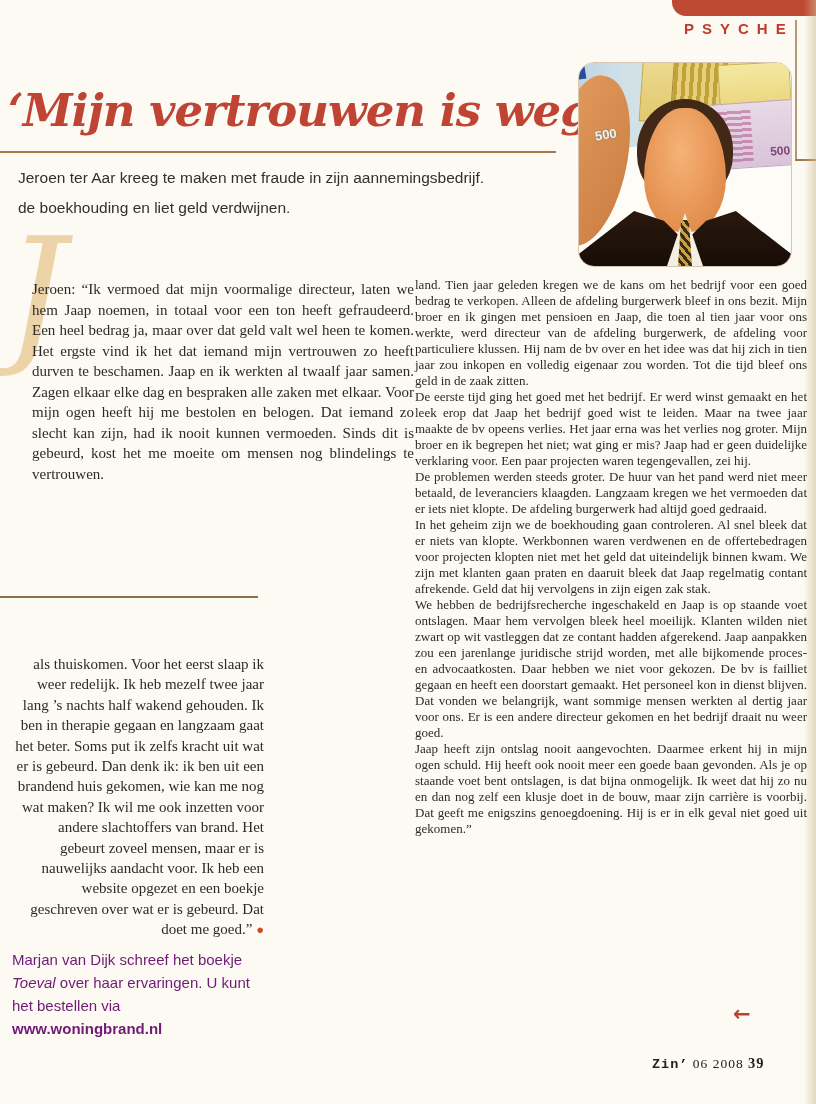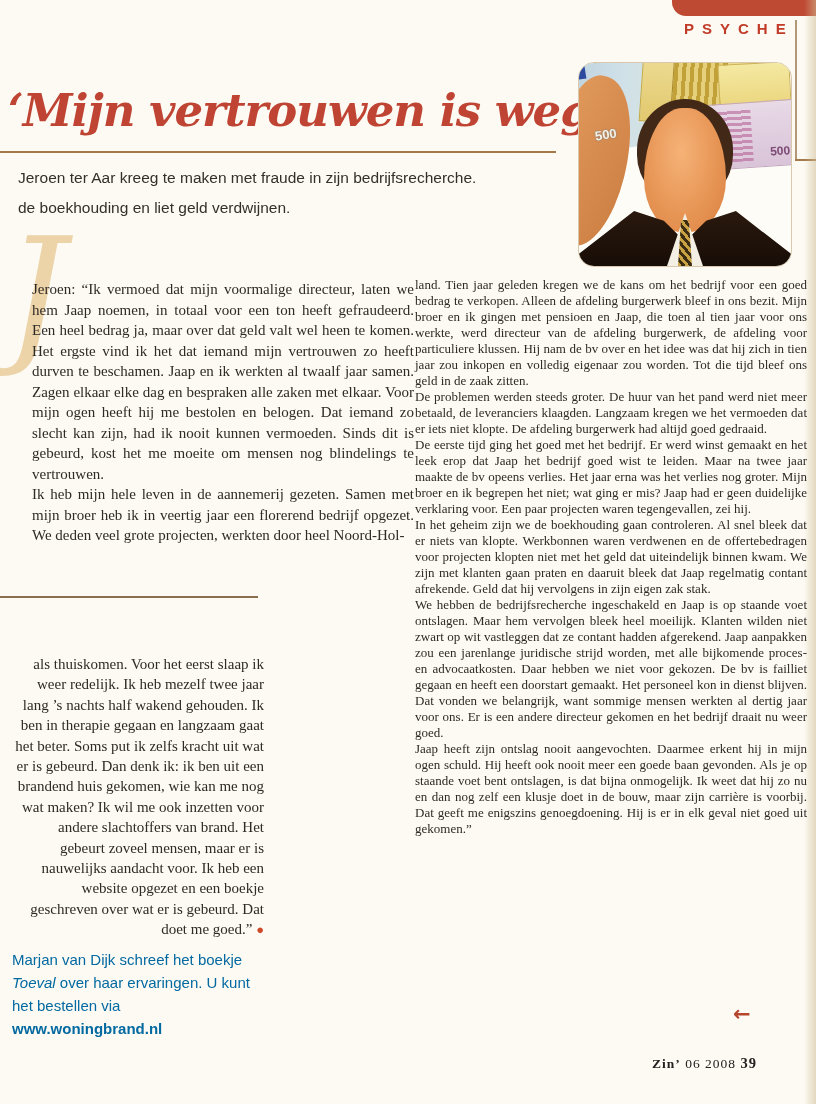--- a/index.html
+++ b/index.html
@@ -23,28 +23,28 @@
   .dropcap{position:absolute;left:6px;top:218px;font-family:"DejaVu Serif",serif;font-style:italic;
         font-size:150px;line-height:1;color:#ecd3a8;z-index:0;}
   
   .col p{margin:0;}
   .col{position:absolute;z-index:1;text-align:justify;}
   .col-left{left:12px;top:279px;width:382px;font-size:15px;line-height:20.5px;margin-left:20px;}
   .rule-left{position:absolute;left:0;top:596px;width:258px;height:2px;background:#8a6f4e;}
   .col-narrow{left:12px;top:654px;width:252px;font-size:15px;line-height:20.4px;text-align:right;}
   .endmark{color:#cc4a2a;font-size:13px;}
   .credit{position:absolute;left:12px;top:948px;width:258px;font-family:"Liberation Sans",sans-serif;
-        font-size:15px;line-height:23px;color:#0369a1;}
+        font-size:15px;line-height:23px;color:#701a75;}
   .credit em{font-style:italic;}
   .credit strong{font-weight:bold;}
   .col-right{left:415px;top:277px;width:392px;font-size:13px;line-height:16px;}
   .back-arrow{position:absolute;left:733px;top:1002px;font-size:21px;font-weight:bold;color:#b5452c;
         font-family:"DejaVu Sans",sans-serif;}
   .footer-line{position:absolute;left:652px;top:1055px;font-size:13.5px;letter-spacing:1px;color:#242220;}
-  .footer-line .mag{font-weight:bold;}
+  .footer-line .mag{font-weight:bold;font-family:Liberation Mono, monospace;}
   .footer-line .pageno{font-weight:bold;font-size:14.5px;}
   
   .photo{position:absolute;left:578px;top:62px;width:212px;height:203px;border-radius:16px;
         overflow:hidden;background:#fdfcf7;border:1px solid #d8c9ae;}
   .photo *{position:absolute;}
   .note-blue{left:-16px;top:-14px;width:132px;height:98px;transform:rotate(-9deg);
         background:linear-gradient(100deg,#b9d0dc 0%,#cfe0e8 45%,#dce7d6 100%);}
   .eu-flag{left:8px;top:10px;width:19px;height:13px;background:#2c4a9e;}
   .note-blue-stars{left:36px;top:2px;color:#d9c05a;font-size:9px;letter-spacing:4px;}
   .note-blue-text{left:84px;top:28px;color:#3c4e60;font-size:9px;font-weight:bold;
@@ -85,21 +85,21 @@
 
   <div class="corner-tab"></div>
   <div class="section-label">PSYCHE</div>
   <div class="vline"></div>
   <div class="hseg"></div>
 
   <h1 class="title">‘Mijn vertrouwen is weg’</h1>
   <div class="title-rule"></div>
 
   <div class="intro">
-    <div>Jeroen ter Aar kreeg te maken met fraude in zijn bedrijfsrecherche.</div>
+    <div>Jeroen ter Aar kreeg te maken met fraude in zijn aannemingsbedrijf.</div>
     <div>de boekhouding en liet geld verdwijnen.</div>
   </div>
 
   <div class="photo">
     <div class="note-blue">
       <div class="eu-flag"></div>
       <div class="note-blue-stars">★ ★ ★</div>
       <div class="note-blue-text">100 EURO</div>
     </div>
     <div class="note-gold">
@@ -118,35 +118,34 @@
     <div class="head"></div>
     <div class="suit"></div>
     <div class="shirt"></div>
     <div class="tie"></div>
   </div>
 
   <span class="dropcap">J</span>
 
   <div class="col col-left">
     <p>Jeroen: “Ik vermoed dat mijn voormalige directeur, laten we hem Jaap noemen, in totaal voor een ton heeft gefraudeerd. Een heel bedrag ja, maar over dat geld valt wel heen te komen. Het ergste vind ik het dat iemand mijn vertrouwen zo heeft durven te beschamen. Jaap en ik werkten al twaalf jaar samen. Zagen elkaar elke dag en bespraken alle zaken met elkaar. Voor mijn ogen heeft hij me bestolen en belogen. Dat iemand zo slecht kan zijn, had ik nooit kunnen vermoeden. Sinds dit is gebeurd, kost het me moeite om mensen nog blindelings te vertrouwen.</p>
-    <p>Ik heb mijn hele leven in de aannemerij gezeten. Samen met mijn broer heb ik in veertig jaar een florerend bedrijf opgezet. We deden veel grote projecten, werkten door heel Noord-Hol-</p>
   </div>
 
   <div class="rule-left"></div>
 
   <div class="col col-narrow">
     <p><span>als thuiskomen. Voor het eerst slaap ik weer redelijk. Ik heb mezelf twee jaar lang ’s nachts half wakend gehouden. Ik ben in therapie gegaan en langzaam gaat het beter. Soms put ik zelfs kracht uit wat er is gebeurd. Dan denk ik: ik ben uit een brandend huis gekomen, wie kan me nog wat maken? Ik wil me ook inzetten voor andere slachtoffers van brand. Het gebeurt zoveel mensen, maar er is nauwelijks aandacht voor. Ik heb een website opgezet en een boekje geschreven over wat er is gebeurd. Dat doet me goed.”</span> <span class="endmark">●</span></p>
   </div>
 
   <div class="credit"><span>Marjan van Dijk schreef het boekje </span><em>Toeval</em><span> over haar ervaringen. U kunt het bestellen via </span><strong>www.woningbrand.nl</strong></div>
 
   <div class="col col-right">
     <p>land. Tien jaar geleden kregen we de kans om het bedrijf voor een goed bedrag te verkopen. Alleen de afdeling burgerwerk bleef in ons bezit. Mijn broer en ik gingen met pensioen en Jaap, die toen al tien jaar voor ons werkte, werd directeur van de afdeling burgerwerk, de afdeling voor particuliere klussen. Hij nam de bv over en het idee was dat hij zich in tien jaar zou inkopen en volledig eigenaar zou worden. Tot die tijd bleef ons geld in de zaak zitten.</p>
+    <p>De eerste tijd ging het goed met het bedrijf. Er werd winst gemaakt en het leek erop dat Jaap het bedrijf goed wist te leiden. Maar na twee jaar maakte de bv opeens verlies. Het jaar erna was het verlies nog groter. Mijn broer en ik begrepen het niet; wat ging er mis? Jaap had er geen duidelijke verklaring voor. Een paar projecten waren tegengevallen, zei hij.</p>
     <p>De problemen werden steeds groter. De huur van het pand werd niet meer betaald, de leveranciers klaagden. Langzaam kregen we het vermoeden dat er iets niet klopte. De afdeling burgerwerk had altijd goed gedraaid.</p>
-    <p>De eerste tijd ging het goed met het bedrijf. Er werd winst gemaakt en het leek erop dat Jaap het bedrijf goed wist te leiden. Maar na twee jaar maakte de bv opeens verlies. Het jaar erna was het verlies nog groter. Mijn broer en ik begrepen het niet; wat ging er mis? Jaap had er geen duidelijke verklaring voor. Een paar projecten waren tegengevallen, zei hij.</p>
     <p>In het geheim zijn we de boekhouding gaan controleren. Al snel bleek dat er niets van klopte. Werkbonnen waren verdwenen en de offertebedragen voor projecten klopten niet met het geld dat uiteindelijk binnen kwam. We zijn met klanten gaan praten en daaruit bleek dat Jaap regelmatig contant afrekende. Geld dat hij vervolgens in zijn eigen zak stak.</p>
     <p>We hebben de bedrijfsrecherche ingeschakeld en Jaap is op staande voet ontslagen. Maar hem vervolgen bleek heel moeilijk. Klanten wilden niet zwart op wit vastleggen dat ze contant hadden afgerekend. Jaap aanpakken zou een jarenlange juridische strijd worden, met alle bijkomende proces- en advocaatkosten. Daar hebben we niet voor gekozen. De bv is failliet gegaan en heeft een doorstart gemaakt. Het personeel kon in dienst blijven. Dat vonden we belangrijk, want sommige mensen werkten al dertig jaar voor ons. Er is een andere directeur gekomen en het bedrijf draait nu weer goed.</p>
     <p>Jaap heeft zijn ontslag nooit aangevochten. Daarmee erkent hij in mijn ogen schuld. Hij heeft ook nooit meer een goede baan gevonden. Als je op staande voet bent ontslagen, is dat bijna onmogelijk. Ik weet dat hij zo nu en dan nog zelf een klusje doet in de bouw, maar zijn carrière is voorbij. Dat geeft me enigszins genoegdoening. Hij is er in elk geval niet goed uit gekomen.”</p>
   </div>
 
   <div class="back-arrow">←</div>
 
   <div class="footer-line">
     <span class="mag">Zin’</span>
     <span>06 2008</span>

